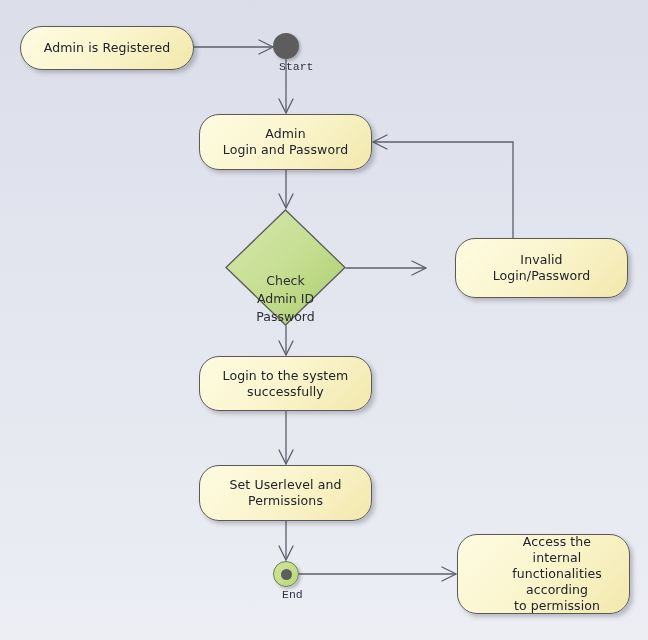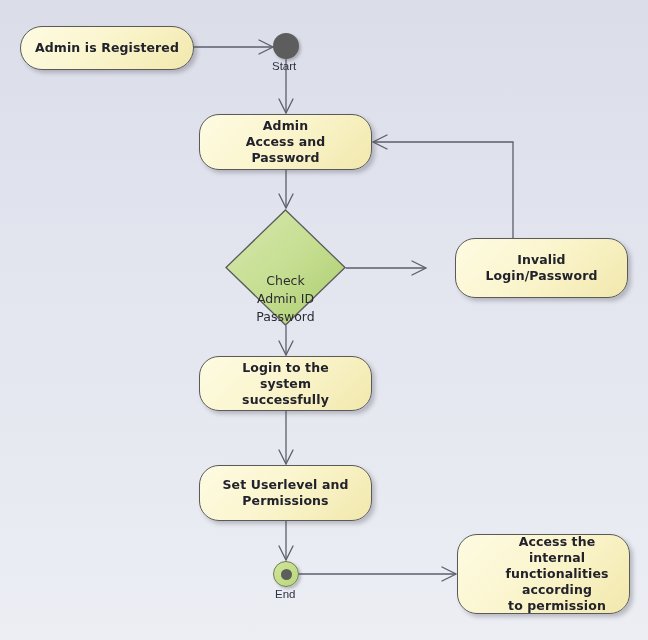--- a/index.html
+++ b/index.html
@@ -33,21 +33,21 @@
     position: absolute;
     box-sizing: border-box;
     display: flex;
     align-items: center;
     justify-content: center;
     text-align: center;
     color: #21222b;
     border: 1px solid #5a5a5a;
     background: linear-gradient(135deg, #fdfbe2 0%, #fbf6d0 42%, #f2e8ad 100%);
     box-shadow: 3px 3px 4px rgba(70,70,80,0.30);
-    font-weight: bold;
+    font-weight: normal;
     font-size: 12.5px;
     line-height: 1.28;
     letter-spacing: 0.1px;
     z-index: 3;
   }
   .node span { display: block; padding: 0 8px; }
 
   .activity   { border-radius: 20px; }
   .terminalish{ border-radius: 22px; }
 
@@ -100,23 +100,24 @@
   }
   .end-node .inner {
     width: 11px; height: 11px;
     border-radius: 50%;
     background: #5d5d5d;
   }
   .node-caption {
     position: absolute;
     font-size: 11.5px;
     color: #2f3240;
-    font-family: Liberation Sans, sans-serif;
+    font-family: Liberation Mono, monospace;
     white-space: nowrap;
     z-index: 4;
+    margin-left: 7px;
   }
 </style>
 </head>
 <body>
 
 <div id="canvas">
 
   <svg class="edges" viewBox="0 0 648 640" xmlns="http://www.w3.org/2000/svg">
     <g fill="none" stroke="#5c5f6b" stroke-width="1.3" stroke-linecap="round">
 
@@ -171,21 +172,21 @@
   <div class="node terminalish" style="left:20px; top:26px; width:174px; height:44px;">
     <span>Admin is Registered</span>
   </div>
 
   <div class="start-node" style="left:273px; top:33px;"></div>
   <div class="node-caption" style="left:272px; top:60px;">Start</div>
 
   <div class="node activity" style="left:199px; top:114px; width:173px; height:56px;">
     <span>
       <span>Admin</span>
-      <span>Access and Password</span>
+      <span>Login and Password</span>
     </span>
   </div>
 
   <div class="decision" style="left:225px; top:209px; width:121px; height:117px;">
     <svg class="dshape" viewBox="0 0 121 117" xmlns="http://www.w3.org/2000/svg">
       <defs>
         <linearGradient id="gdec" x1="0" y1="0" x2="1" y2="1">
           <stop offset="0%" stop-color="#d6e8ae"></stop>
           <stop offset="50%" stop-color="#c6de92"></stop>
           <stop offset="100%" stop-color="#a9cc6c"></stop>

